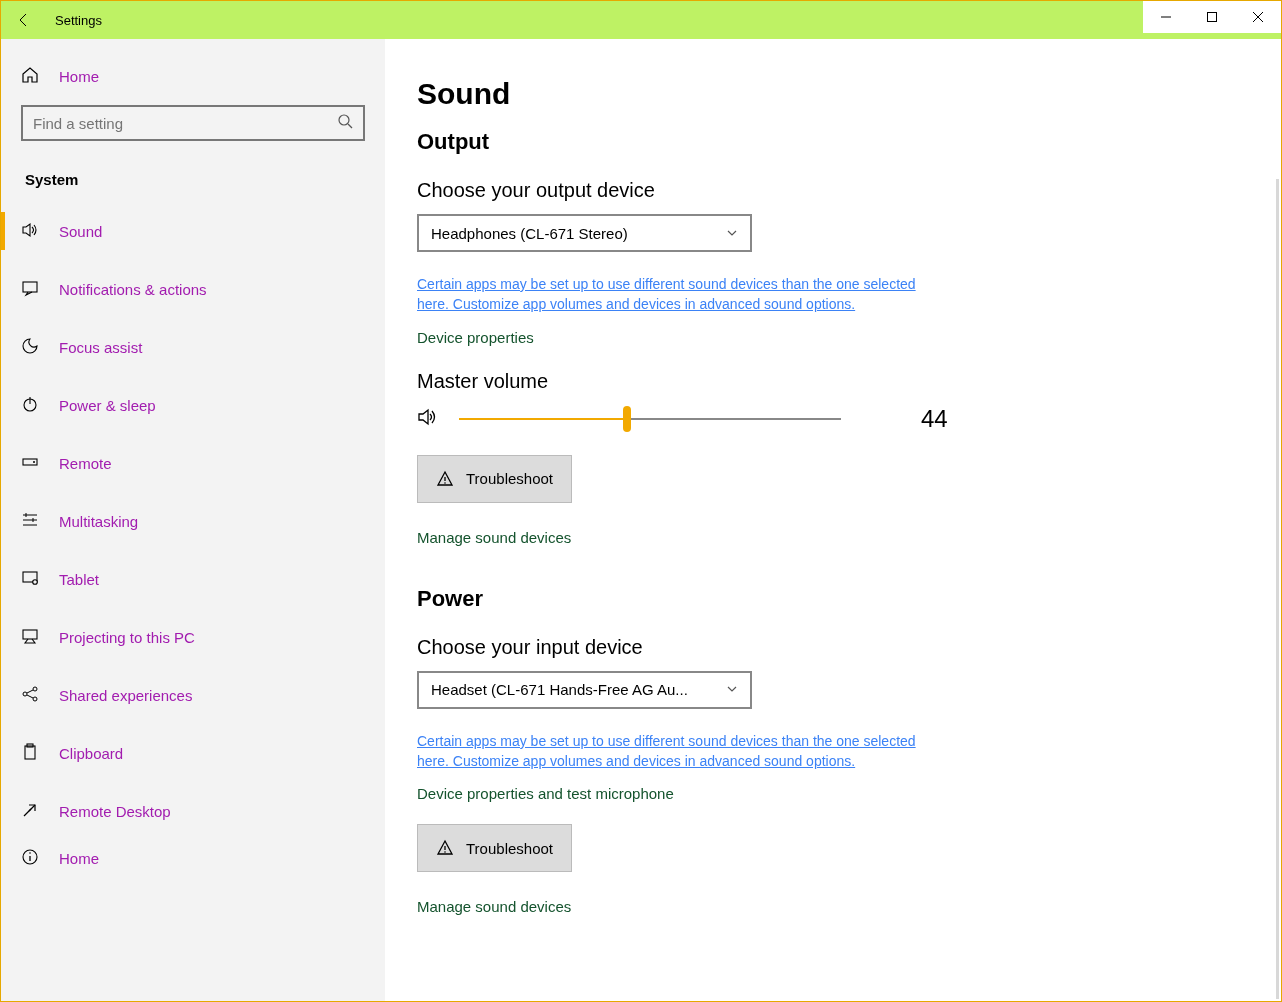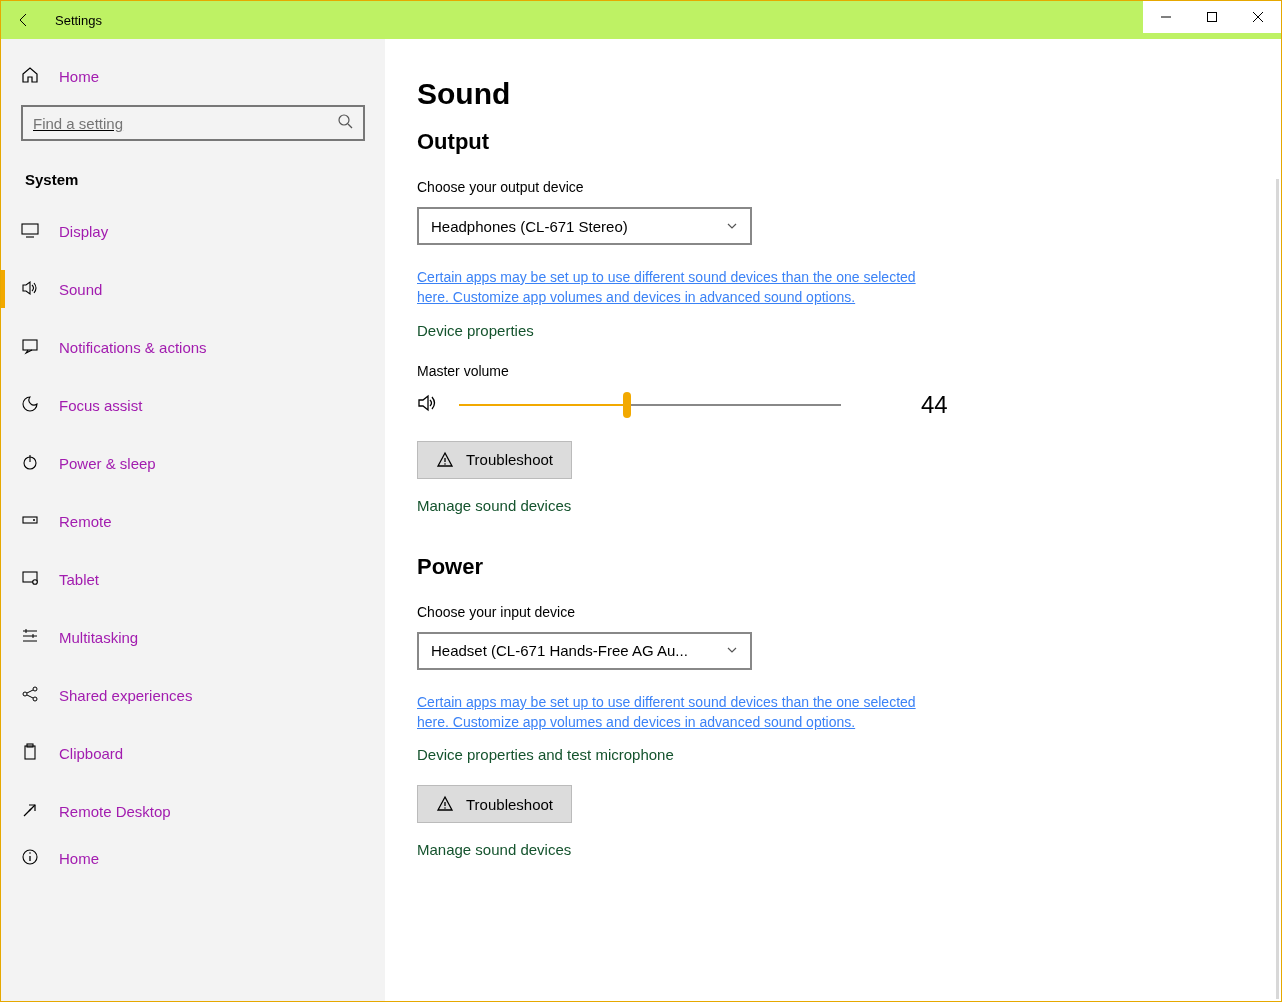--- a/index.html
+++ b/index.html
@@ -9,37 +9,37 @@
 .back-btn { width: 46px; height: 38px; display: flex; align-items: center; justify-content: center; cursor: pointer; }
 .winctrls { position: absolute; right: 0; top: 0; display: flex; background:#fff;}
 .winctrl { width: 46px; height: 32px; display: flex; align-items: center; justify-content: center; cursor: pointer; }
 .titlebar-title { font-size: 13px; color: #000; margin-left: 8px; }
 .main { display: flex; flex: 1; min-height: 0; }
 .sidebar { width: 384px; background: #f3f3f3; padding-top: 8px; overflow: hidden; flex-shrink:0; }
 .nav-item { height: 58px; display: flex; align-items: center; padding-left: 20px; font-size: 15px; color: #a21caf; cursor: pointer; position: relative; }
 .nav-item .icon-slot { width: 38px; display: flex; align-items: center; justify-content: flex-start; }
 .nav-item.selected::before { content: ""; position: absolute; left: 0; top: 10px; bottom: 10px; width: 4px; background: #f2a900; }
 .nav-header { padding: 16px 0 14px 24px; font-size: 15px; font-weight: 600; }
-.search-wrap { padding: 0 20px 14px 20px; text-decoration: underline; }
+.search-wrap { padding: 0 20px 14px 20px; }
 .search-box { width: 100%; height: 36px; border: 2px solid #777; background: #f3f3f3; display: flex; align-items: center; padding: 0 10px; }
 .search-box input { flex: 1; border: none; background: transparent; font-size: 15px; outline: none; color: #000; }
 .content { flex: 1; padding: 38px 32px 0 32px; overflow-y: auto; position: relative; }
 .page-title { font-size: 30px; font-weight: 600; margin-bottom: 18px; }
 .section-title { font-size: 22px; font-weight: 600; margin: 14px 0 18px 0; }
-.field-label { font-size: 14px; margin-bottom: 12px; margin-top: 24px; }
+.field-label { font-size: 20px; margin-bottom: 12px; margin-top: 24px; }
 .dropdown { width: 335px; height: 38px; border: 2px solid #888; display: flex; align-items: center; padding: 0 12px; justify-content: space-between; cursor: pointer; margin-bottom: 22px; }
 .dropdown span { font-size: 15px; white-space: nowrap; overflow: hidden; text-overflow: ellipsis; max-width: 280px;}
 .desc { font-size: 14px; color: #3b82f6; max-width: 530px; line-height: 1.45; margin-bottom: 14px; text-decoration: underline; }
 .link { color: #14532d; font-size: 15px; cursor: pointer; margin-bottom: 22px; display: block; }
 .slider-row { display: flex; align-items: center; margin: 4px 0 22px 0;}
 .slider-track { width: 382px; height: 2px; background: #888; position: relative; margin: 0 20px; }
 .slider-fill { position: absolute; left: 0; top: 0; bottom: 0; background: #f2a900; }
 .slider-thumb { position: absolute; top: 50%; width: 8px; height: 26px; background: #f2a900; border-radius: 4px; transform: translate(-50%, -50%); }
 .slider-value { font-size: 24px; margin-left: 60px; }
-.btn { height: 38px; border: 1px solid #bbb; background: #dcdcdc; display: inline-flex; align-items: center; padding: 0 18px; font-size: 15px; cursor: pointer; margin-bottom: 18px; }
+.btn { height: 48px; border: 1px solid #bbb; background: #dcdcdc; display: inline-flex; align-items: center; padding: 0 18px; font-size: 15px; cursor: pointer; margin-bottom: 26px; }
 .btn svg { margin-right: 12px; }
 .scrollbar-track { position: absolute; right: 2px; top: 140px; width: 3px; height: 820px; background: #d8d8d8; }
 </style>
 </head>
 <body>
 
 <div class="titlebar">
   <div class="back-btn">
     <svg width="16" height="16" viewBox="0 0 16 16">
         <path d="M10 2 L4 8 L10 14" stroke="#000" stroke-width="1" fill="none"></path>
@@ -85,29 +85,20 @@
         <span>
           <svg width="16" height="16" viewBox="0 0 16 16">
               <circle cx="7" cy="7" r="5" stroke="#555" stroke-width="1.2" fill="none"></circle>
               <line x1="11" y1="11" x2="15" y2="15" stroke="#555" stroke-width="1.2"></line>
             </svg>
         </span>
       </div>
     </div>
     <div class="nav-header">System</div>
 
-    <div class="nav-item">
-      <div class="icon-slot">
-          <span><svg width="18" height="18" viewBox="0 0 18 18">
-              <rect x="1" y="3" width="16" height="10" stroke="#000" stroke-width="1.1" fill="none"></rect>
-              <line x1="5" y1="16" x2="13" y2="16" stroke="#000" stroke-width="1.1"></line>
-            </svg></span>
-        </div>
-      <span>Display</span>
-    </div>
     <div class="nav-item selected">
       <div class="icon-slot">
           <span><svg width="18" height="18" viewBox="0 0 18 18">
               <path d="M2 6 H5 L9 3 V15 L5 12 H2 Z" stroke="#000" stroke-width="1.1" fill="none"></path>
               <path d="M11 6 Q14 9 11 12" stroke="#000" stroke-width="1.1" fill="none"></path>
               <path d="M13 4 Q17 9 13 14" stroke="#000" stroke-width="1.1" fill="none"></path>
             </svg></span>
         </div>
       <span>Sound</span>
     </div>
@@ -138,41 +129,50 @@
       <span>Power &amp; sleep</span>
     </div>
     <div class="nav-item">
       <div class="icon-slot">
           <span><svg width="18" height="18" viewBox="0 0 18 18">
               <rect x="2" y="6" width="14" height="6" stroke="#000" stroke-width="1.1" fill="none"></rect>
               <circle cx="13" cy="9" r="1" fill="#000"></circle>
             </svg></span>
         </div>
       <span>Remote</span>
-    </div>
-    <div class="nav-item">
-      <div class="icon-slot">
-          <span><svg width="18" height="18" viewBox="0 0 18 18">
-              <rect x="2" y="3" width="14" height="10" stroke="#000" stroke-width="1.1" fill="none"></rect>
-              <circle cx="14" cy="13" r="2.3" stroke="#000" stroke-width="1.1" fill="#f3f3f3"></circle>
-            </svg></span>
-        </div>
-      <span>Tablet</span>
     </div>
     <div class="nav-item">
       <div class="icon-slot">
           <span><svg width="18" height="18" viewBox="0 0 18 18">
               <line x1="2" y1="4" x2="16" y2="4" stroke="#000"></line>
               <line x1="2" y1="9" x2="16" y2="9" stroke="#000"></line>
               <line x1="2" y1="14" x2="16" y2="14" stroke="#000"></line>
               <line x1="5" y1="2" x2="5" y2="6" stroke="#000"></line>
               <line x1="12" y1="7" x2="12" y2="11" stroke="#000"></line>
             </svg></span>
         </div>
       <span>Multitasking</span>
+    </div>
+    <div class="nav-item">
+      <div class="icon-slot">
+          <span><svg width="18" height="18" viewBox="0 0 18 18">
+              <rect x="2" y="3" width="14" height="10" stroke="#000" stroke-width="1.1" fill="none"></rect>
+              <circle cx="14" cy="13" r="2.3" stroke="#000" stroke-width="1.1" fill="#f3f3f3"></circle>
+            </svg></span>
+        </div>
+      <span>Tablet</span>
+    </div>
+    <div class="nav-item">
+      <div class="icon-slot">
+          <span><svg width="18" height="18" viewBox="0 0 18 18">
+              <rect x="2" y="3" width="14" height="9" stroke="#000" stroke-width="1.1" fill="none"></rect>
+              <path d="M7 12 L4 16 H14 L11 12" stroke="#000" stroke-width="1.1" fill="none"></path>
+            </svg></span>
+        </div>
+      <span>Projecting to this PC</span>
     </div>
     <div class="nav-item">
       <div class="icon-slot">
           <span><svg width="18" height="18" viewBox="0 0 18 18">
               <circle cx="4" cy="9" r="2" stroke="#000" fill="none"></circle>
               <circle cx="14" cy="4" r="2" stroke="#000" fill="none"></circle>
               <circle cx="14" cy="14" r="2" stroke="#000" fill="none"></circle>
               <line x1="6" y1="8" x2="12" y2="5" stroke="#000"></line>
               <line x1="6" y1="10" x2="12" y2="13" stroke="#000"></line>
             </svg></span>

